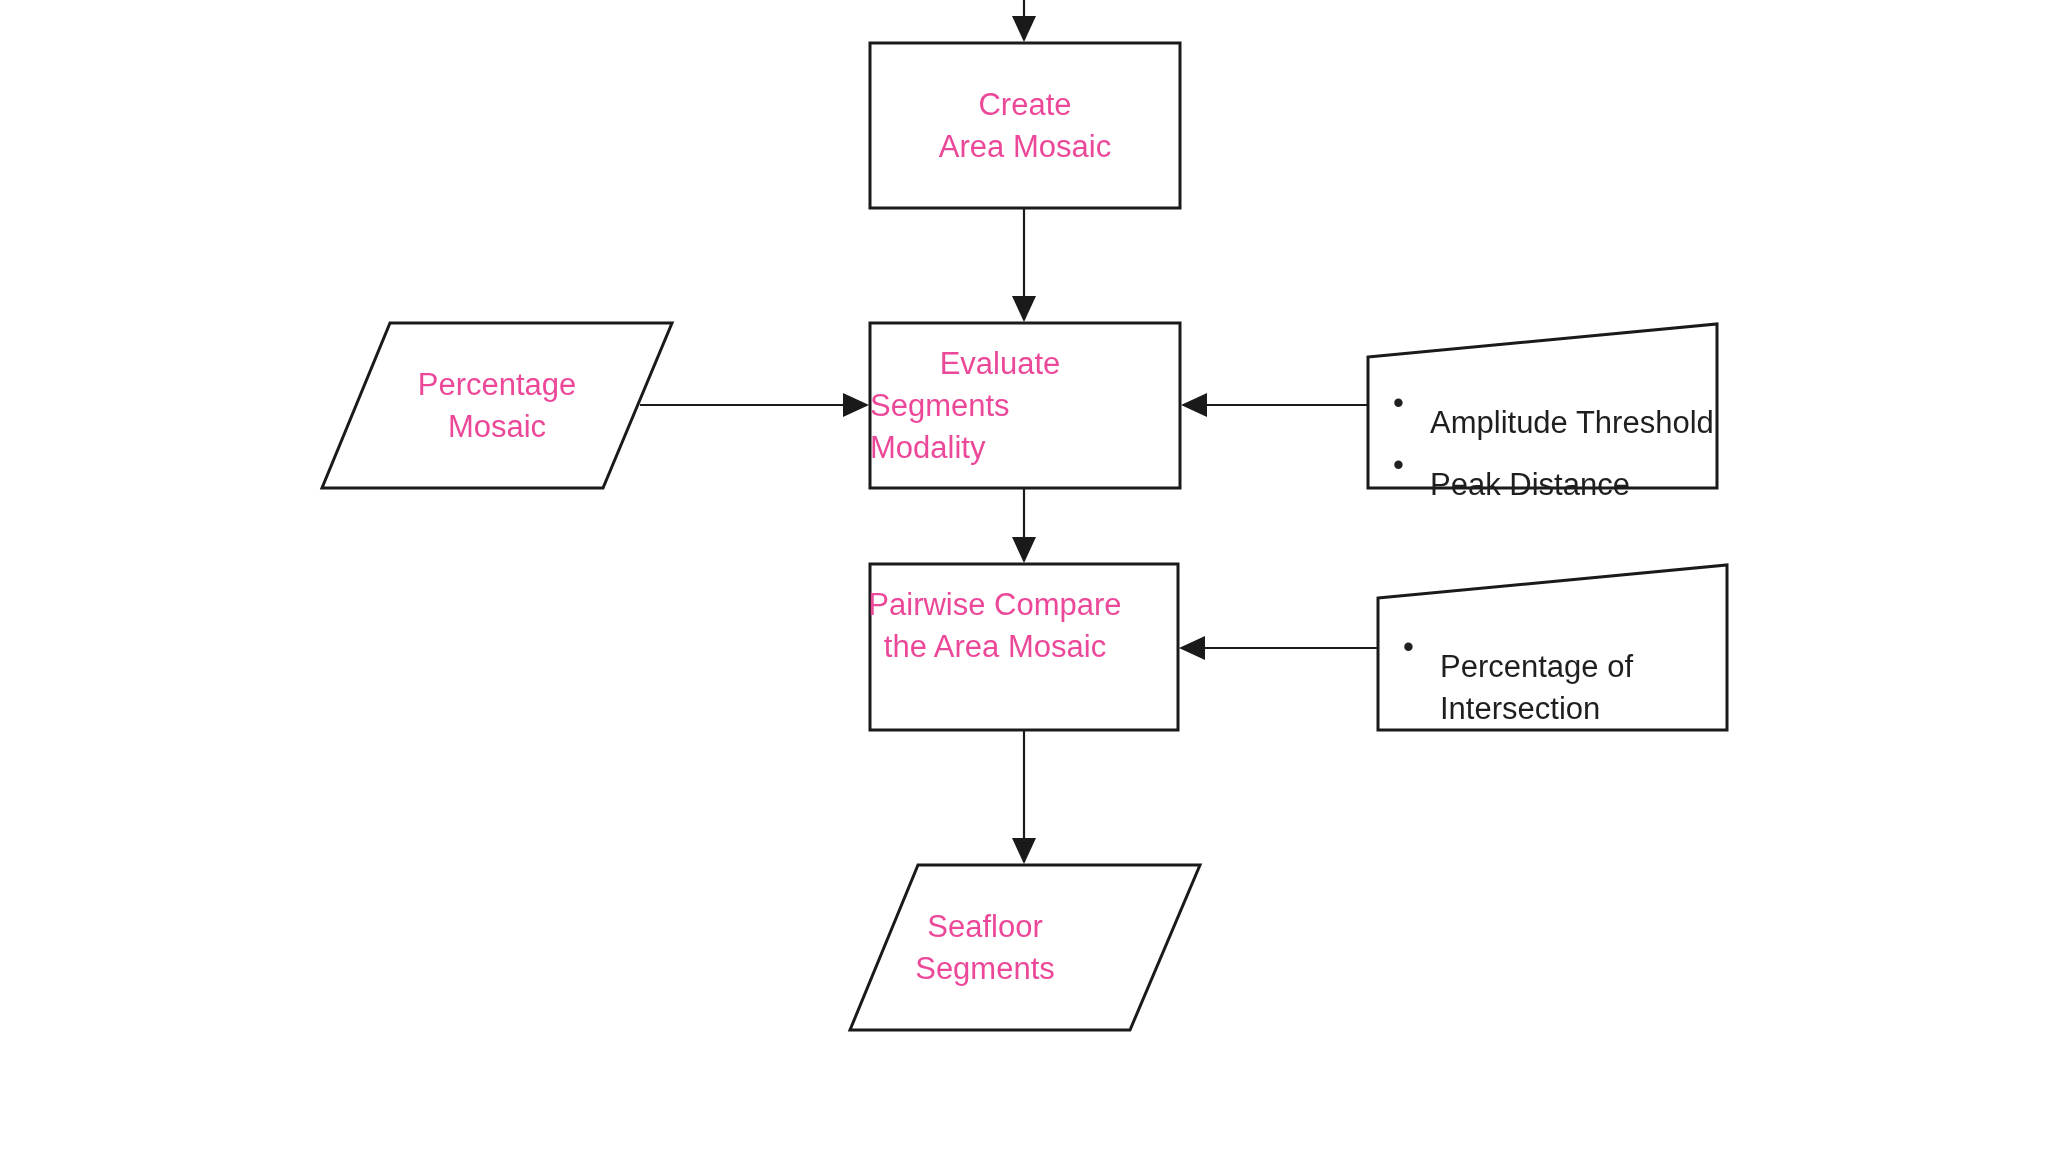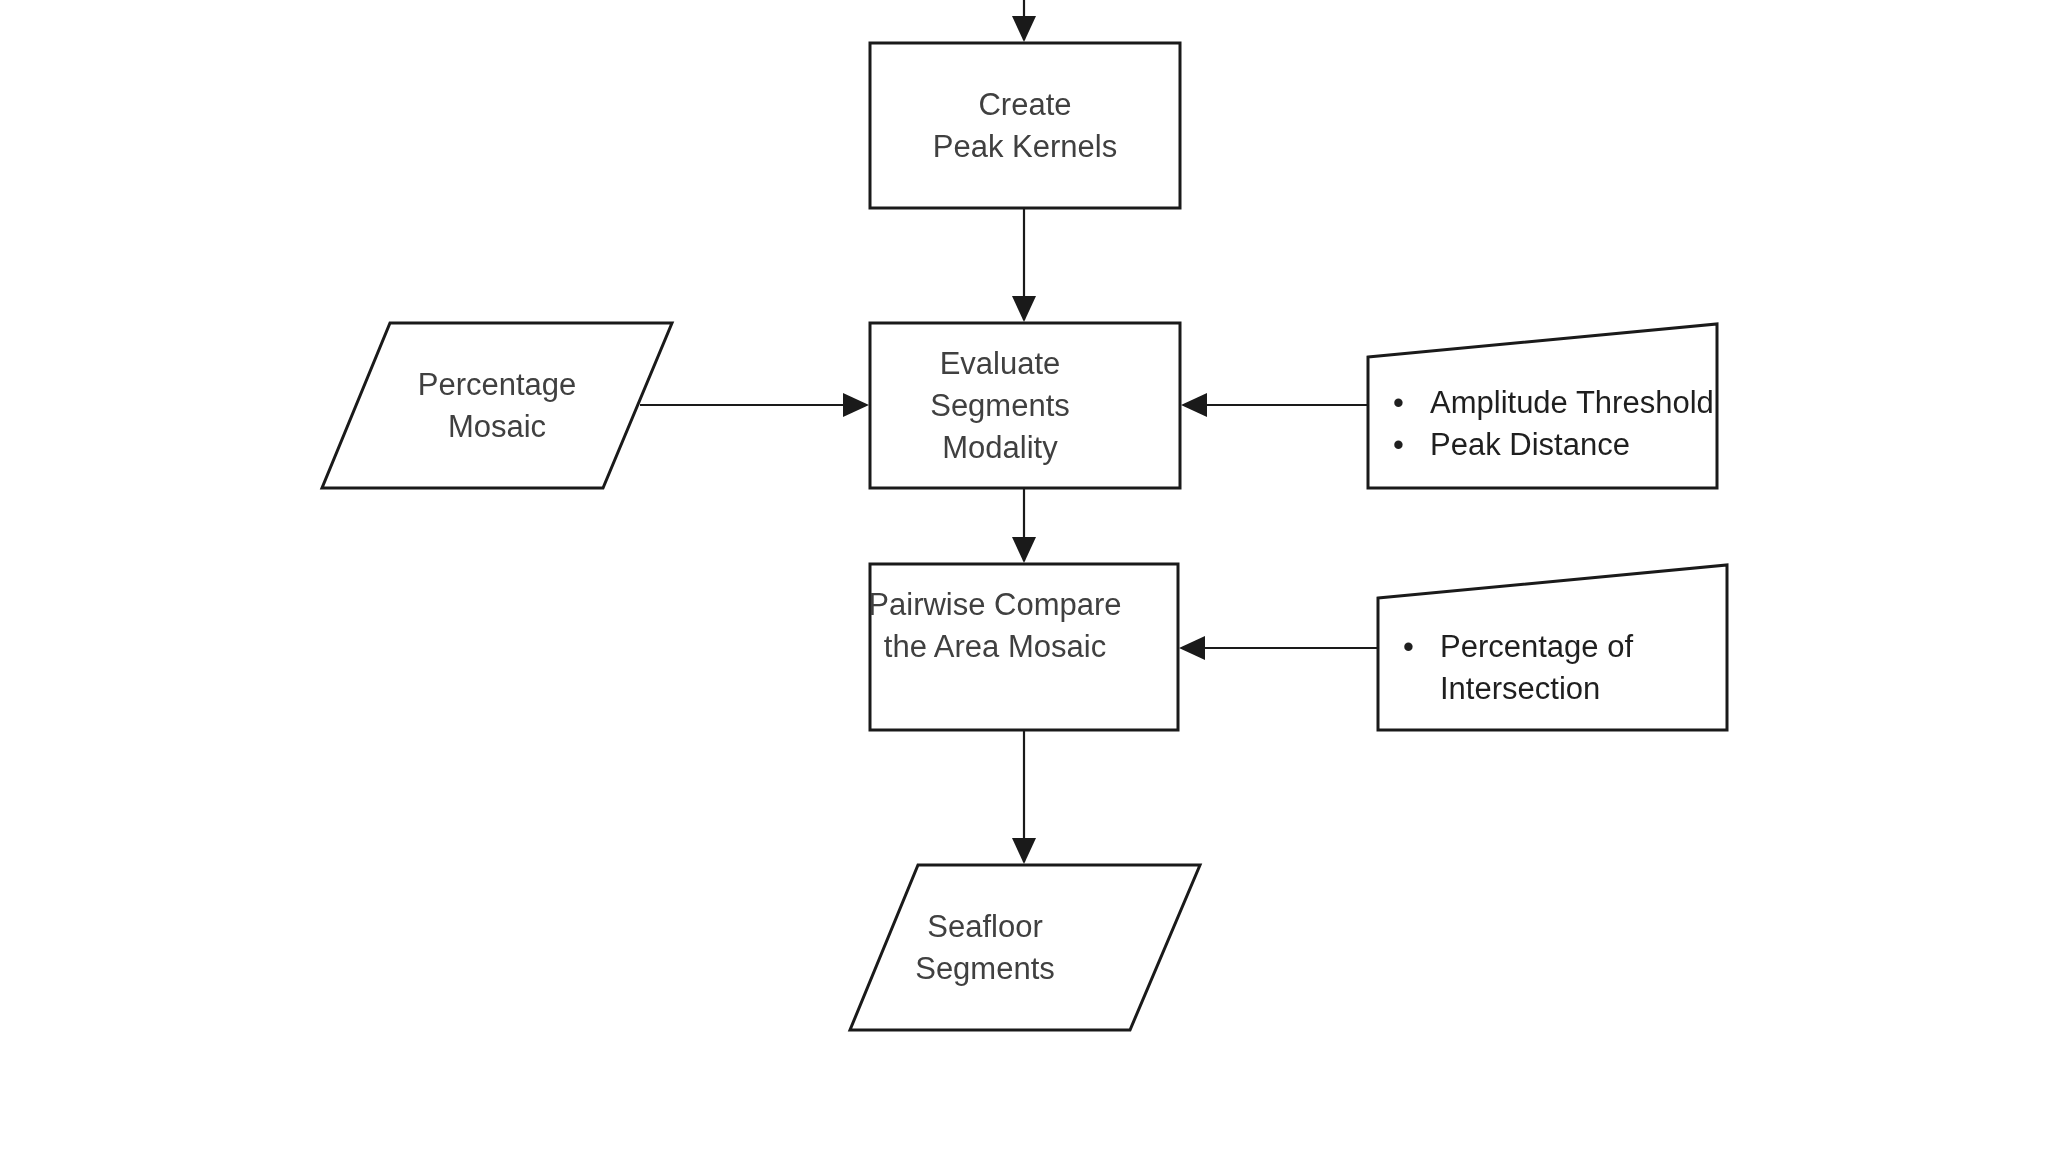--- a/index.html
+++ b/index.html
@@ -30,24 +30,24 @@
     stroke: #1a1a1a;
     stroke-width: 2.2;
     fill: none;
   }
   .label {
     position: absolute;
     display: flex;
     flex-direction: column;
     align-items: center;
     justify-content: center;
-    text-align: center;
+    text-align: left;
     font-size: 31px;
     line-height: 42px;
-    color: #404040;
+    color: #ec4899;
     pointer-events: none;
   }
   .bullet-list {
     position: absolute;
     display: flex;
     flex-direction: column;
     font-size: 31px;
     line-height: 42px;
     color: #1f1f1f;
     pointer-events: none;
@@ -57,20 +57,21 @@
     flex-direction: row;
     align-items: flex-start;
   }
   .bullet {
     width: 37px;
     flex: 0 0 37px;
     text-align: left;
   }
   .bullet-text {
     text-align: left;
+    margin-top: 20px;
   }
   .bullet-text.wrap {
     width: 215px;
   }
 </style>
 </head>
 <body>
 
 <div id="canvas">
 
@@ -93,21 +94,21 @@
     <rect class="shape" x="870" y="323" width="310" height="165"></rect>
     <rect class="shape" x="870" y="564" width="308" height="166"></rect>
     <polygon class="shape" points="390,323 672,323 603,488 322,488"></polygon>
     <polygon class="shape" points="1368,357 1717,324 1717,488 1368,488"></polygon>
     <polygon class="shape" points="1378,598 1727,565 1727,730 1378,730"></polygon>
     <polygon class="shape" points="918,865 1200,865 1130,1030 850,1030"></polygon>
   </svg>
 
   <div class="label" style="left:870px; top:43px; width:310px; height:165px;">
     <div>Create</div>
-    <div>Peak Kernels</div>
+    <div>Area Mosaic</div>
   </div>
 
   <div class="label" style="left:870px; top:323px; width:260px; height:165px;">
     <div>Evaluate</div>
     <div>Segments Modality</div>
   </div>
 
   <div class="label" style="left:347px; top:323px; width:300px; height:165px;">
     <div>Percentage</div>
     <div>Mosaic</div>

